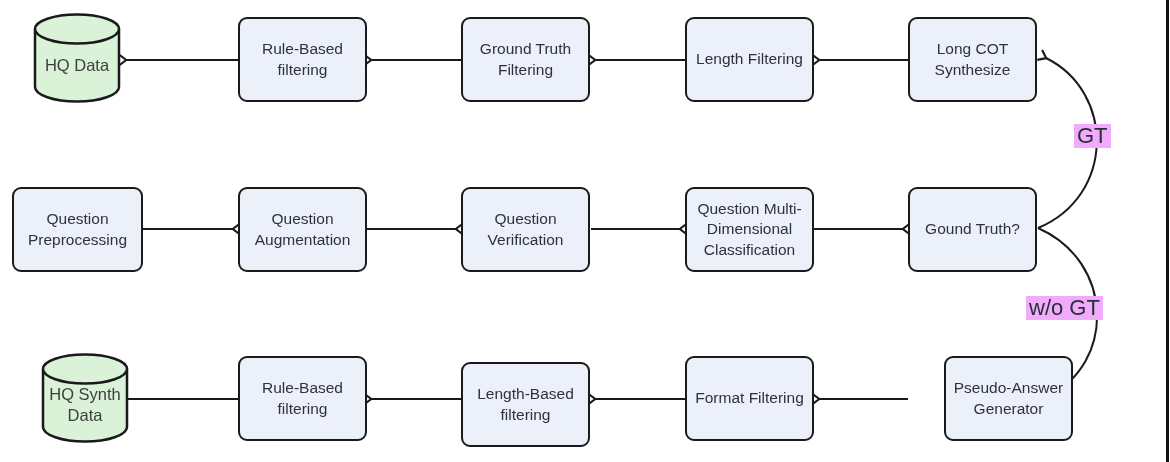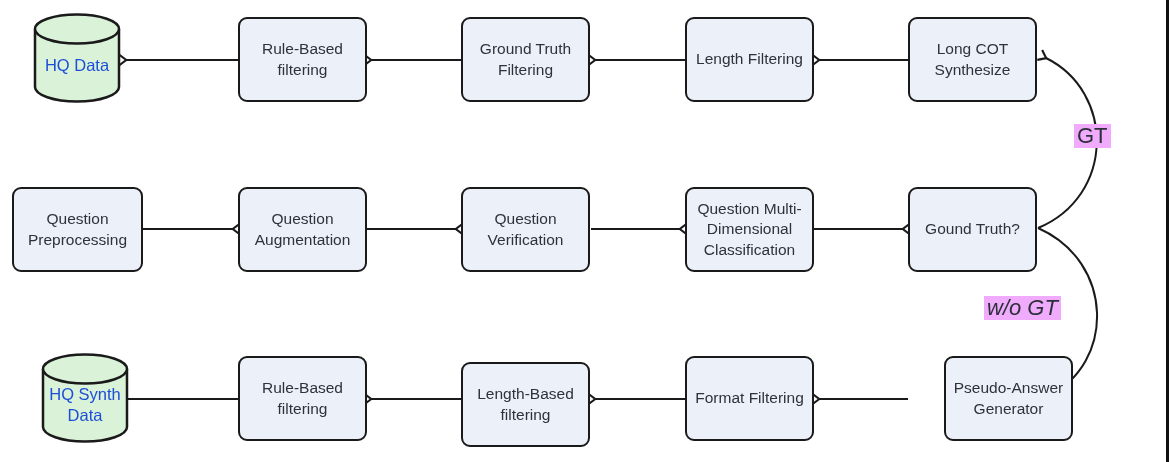--- a/index.html
+++ b/index.html
@@ -25,21 +25,21 @@
     white-space:pre-line;
   }
   .cyl{
     position:absolute;width:88px;height:92px;
   }
   .cyl svg{position:absolute;left:0;top:0;}
   .cyl-label{
     position:absolute;left:0;top:30px;width:88px;height:44px;
     display:flex;align-items:center;justify-content:center;
     text-align:center;font-size:16.5px;line-height:1.25;
-    color:#1d4ed8;white-space:pre-line;
+    color:#404040;white-space:pre-line;
   }
   .branch-label{
     position:absolute;
     background:#f0abfc;
     padding:0 3px;
     font-size:22px;
     color:#2b2f38;
     line-height:1.1;
     white-space:nowrap;
   }
@@ -143,17 +143,17 @@
   </div>
   <div class="node" style="left:685px;top:356px;">
     <span>Format Filtering</span>
   </div>
   <div class="node" style="left:944px;top:356px;">
     <span>Pseudo-Answer
 Generator</span>
   </div>
 
   <div class="branch-label" style="left:1074px;top:124px;">GT</div>
-  <div class="branch-label" style="left:984px;top:296px;font-style:italic;">w/o GT</div>
+  <div class="branch-label" style="left:1026px;top:296px;">w/o GT</div>
 
   <div class="frame-right"></div>
 
 </div>
 
 </body></html>

